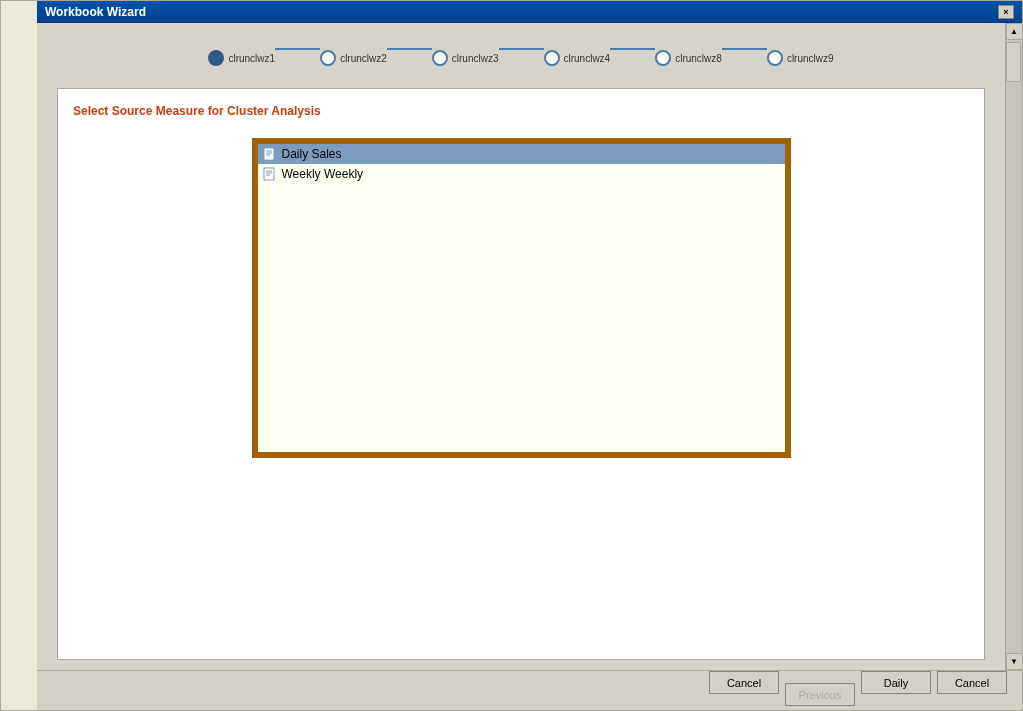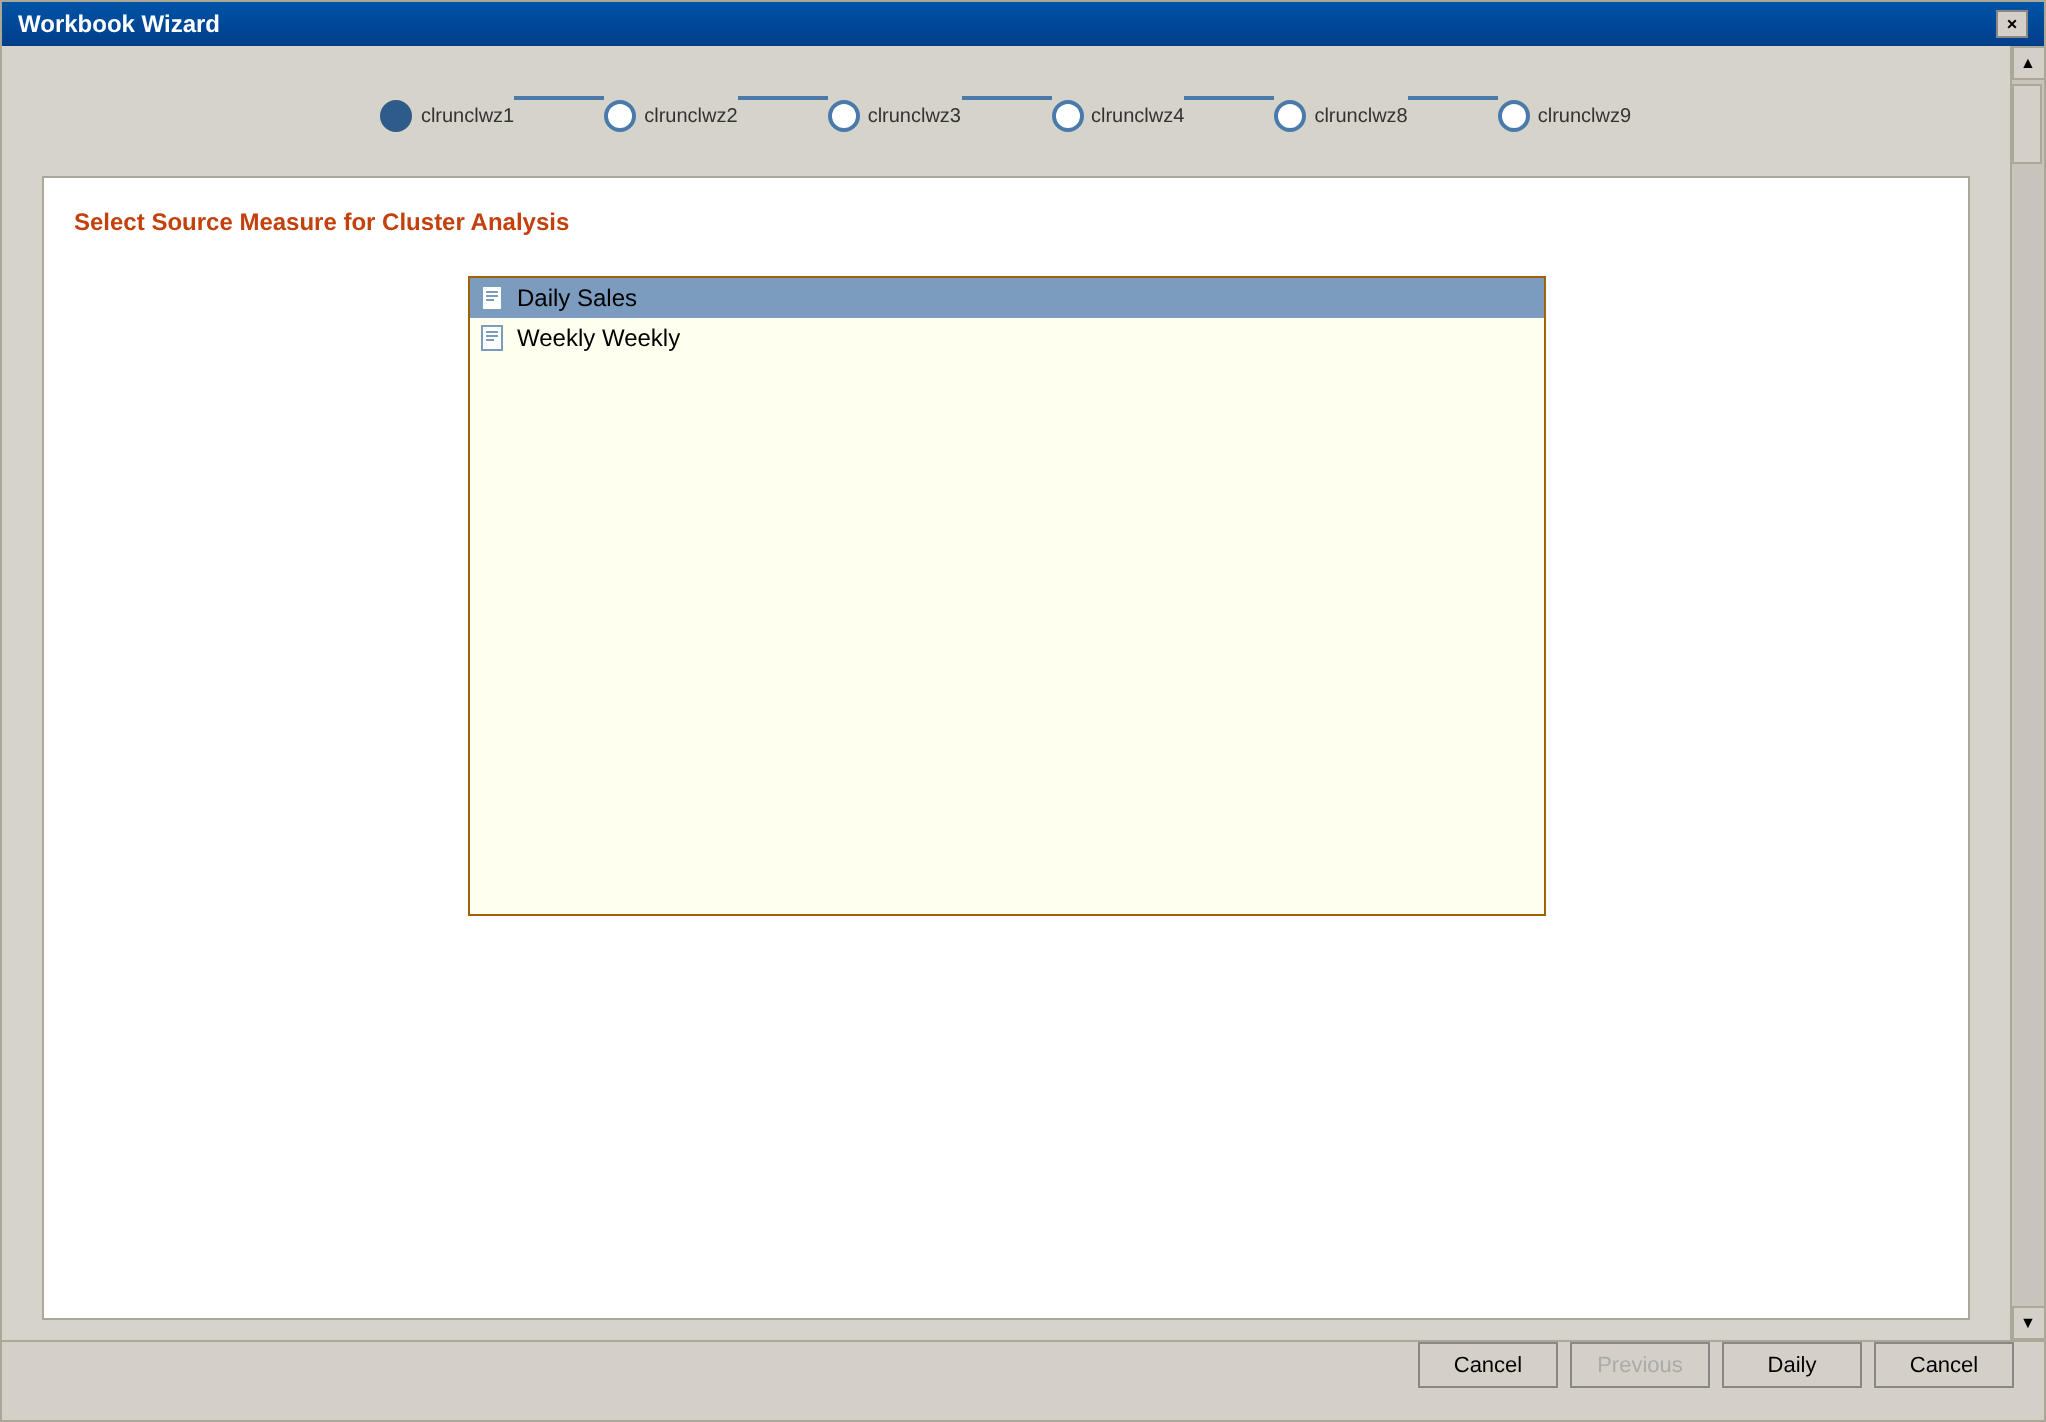--- a/index.html
+++ b/index.html
@@ -13,20 +13,21 @@
     }
 
     .window-container {
       width: 1023px;
       height: 711px;
       background: #ece9d8;
       border: 1px solid #aca899;
       display: flex;
       flex-direction: column;
       position: relative;
+      padding-left: 36px;
     }
 
     .title-bar {
       background: linear-gradient(to bottom, #0054a6, #003e8a);
       color: white;
       padding: 4px 8px;
       font-size: 12px;
       font-weight: bold;
       display: flex;
       align-items: center;
@@ -167,21 +168,21 @@
       font-size: 12px;
       font-weight: bold;
       color: #c2410c;
       margin-bottom: 20px;
     }
 
     
     .list-box {
       width: 539px;
       margin: 0 auto;
-      border: 1px solid #a16207;
+      border: 6px solid #a16207;
       background: #fffff0;
       min-height: 320px;
     }
 
     .list-item {
       display: flex;
       align-items: center;
       padding: 3px 5px;
       cursor: pointer;
       gap: 5px;
@@ -220,20 +221,21 @@
       font-size: 11px;
       padding: 0 10px;
       display: flex;
       align-items: center;
       justify-content: center;
     }
 
     .btn:disabled, .btn.disabled {
       color: #aaa;
       cursor: default;
+      margin-top: 12px;
     }
   </style>
 </head>
 <body>
 
 <div class="window-container">
 
   <div class="title-bar">
     <span>Workbook Wizard</span>
     <div class="title-bar-buttons">

